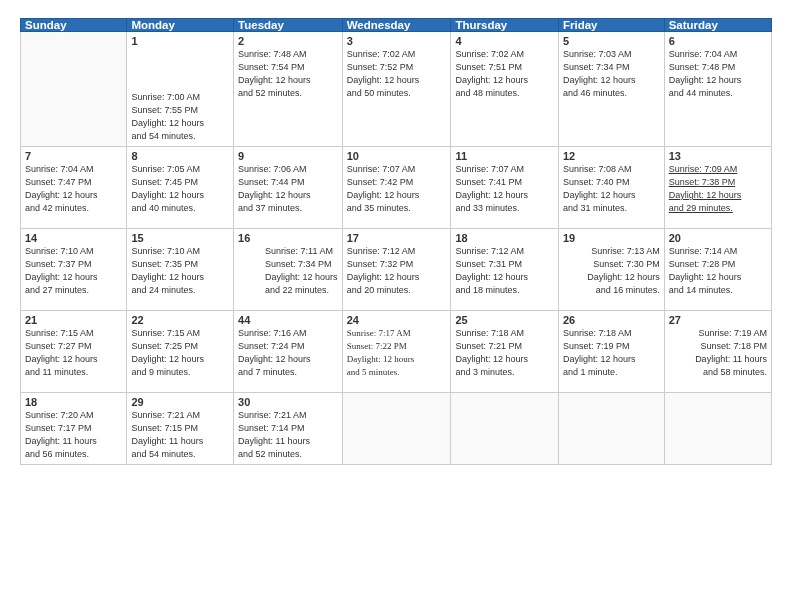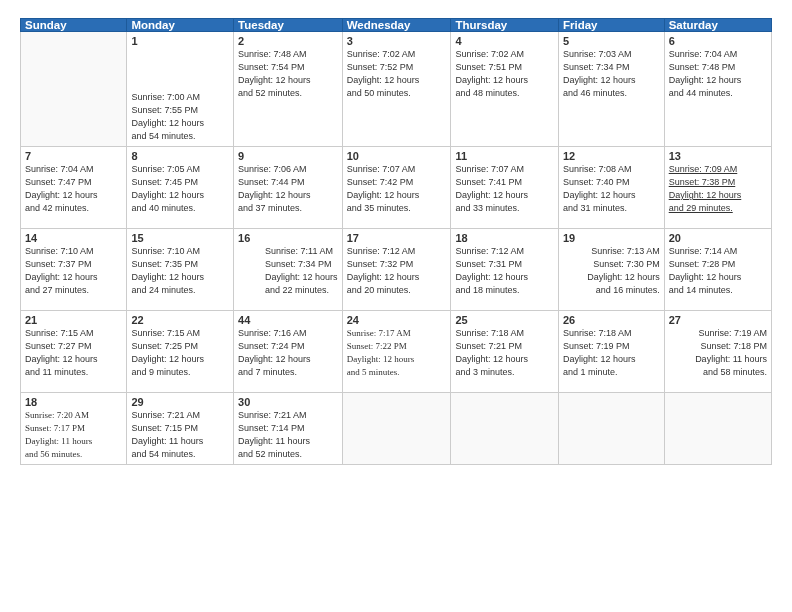--- a/index.html
+++ b/index.html
@@ -306,21 +306,21 @@
             <span class="day-num">27</span>
             <div class="day-info" style="white-space: pre-line; text-align: right;">Sunrise: 7:19 AM
 Sunset: 7:18 PM
 Daylight: 11 hours
 and 58 minutes.</div>
           </td>
         </tr>
         <tr class="last-row">
           <td>
             <span class="day-num">18</span>
-            <div class="day-info" style="white-space: pre-line; font-family: Liberation Serif, serif;">Sunrise: 7:20 AM
+            <div class="day-info" style="white-space: pre-line;">Sunrise: 7:20 AM
 Sunset: 7:17 PM
 Daylight: 11 hours
 and 56 minutes.</div>
           </td>
           <td>
             <span class="day-num">29</span>
             <div class="day-info" style="white-space: pre-line;">Sunrise: 7:21 AM
 Sunset: 7:15 PM
 Daylight: 11 hours
 and 54 minutes.</div>

